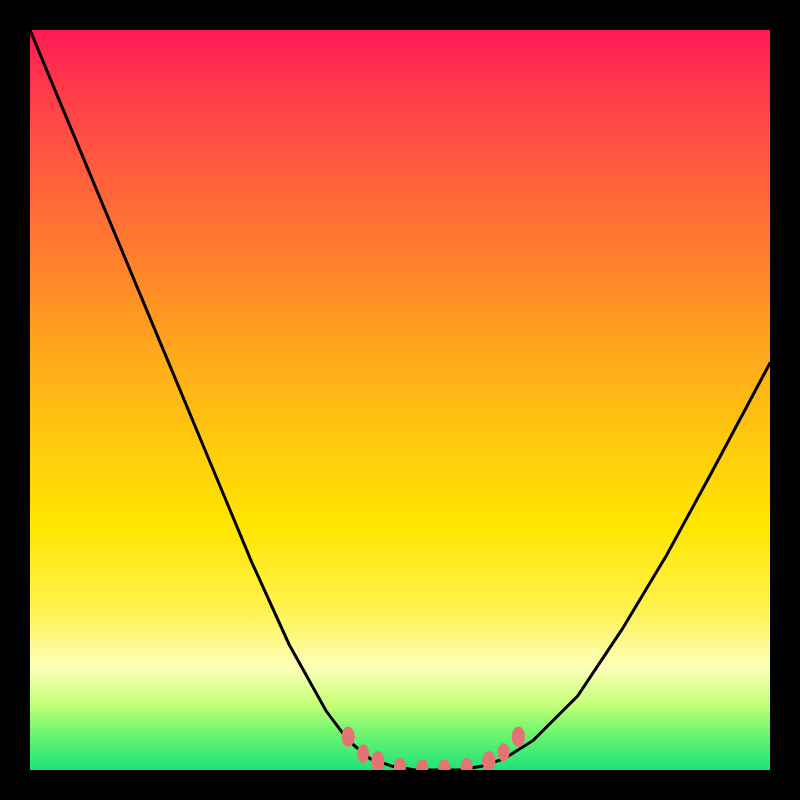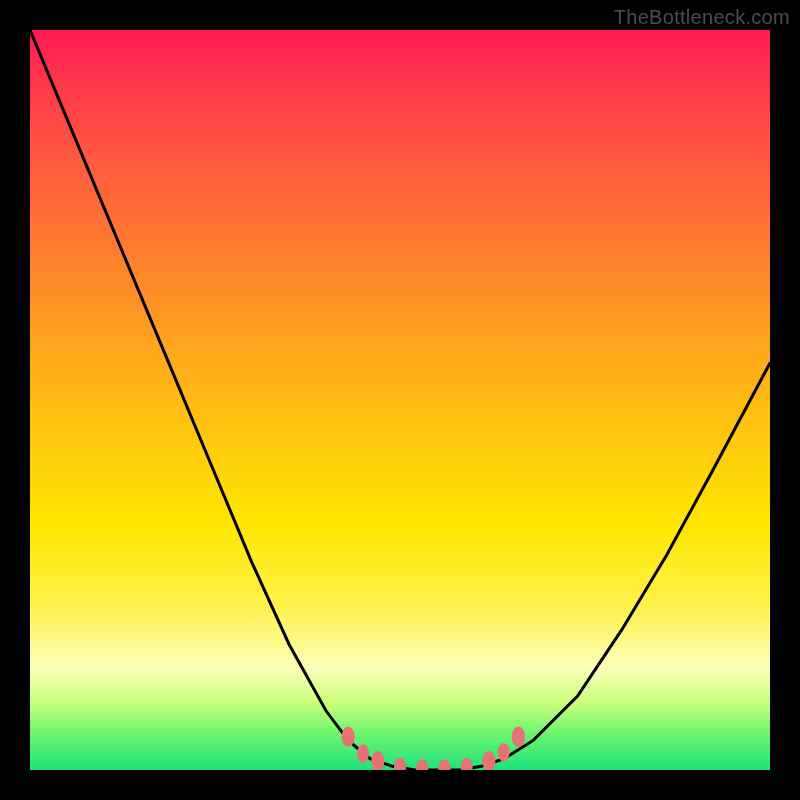--- a/index.html
+++ b/index.html
@@ -54,21 +54,20 @@
     font-size: 20px;
     font-weight: 500;
     letter-spacing: 0.3px;
   }
 </style>
 </head>
 <body>
 
 <div class="frame">
 
-  <div class="watermark">TheBottleneck.com</div>
 
   <div class="plot">
     <svg class="curve-svg" viewBox="0 0 740 740" preserveAspectRatio="none">
       <path id="curve-path" fill="none" stroke="#000" stroke-width="3" stroke-linecap="round" d="M0.00 0.00 L37.00 88.80 L74.00 177.60 L111.00 266.40 L148.00 355.20 L185.00 444.00 L222.00 532.80 L259.00 614.20 L296.00 680.80 L318.20 710.40 L340.40 728.90 L362.60 736.30 L384.80 740.00 L407.00 740.00 L429.20 740.00 L451.40 736.30 L473.60 728.90 L503.20 710.40 L547.60 666.00 L592.00 599.40 L636.40 525.40 L680.80 444.00 L740.00 333.00"></path>
       <g id="marker-group">
           <ellipse cx="318.20" cy="706.70" rx="6.60" ry="10.20" fill="#e57373"></ellipse>
           <ellipse cx="333.00" cy="723.72" rx="6.05" ry="9.35" fill="#e57373"></ellipse>
           <ellipse cx="347.80" cy="731.12" rx="6.60" ry="10.20" fill="#e57373"></ellipse>
           <ellipse cx="370.00" cy="737.04" rx="6.05" ry="9.35" fill="#e57373"></ellipse>
           <ellipse cx="392.20" cy="738.52" rx="6.05" ry="9.35" fill="#e57373"></ellipse>

